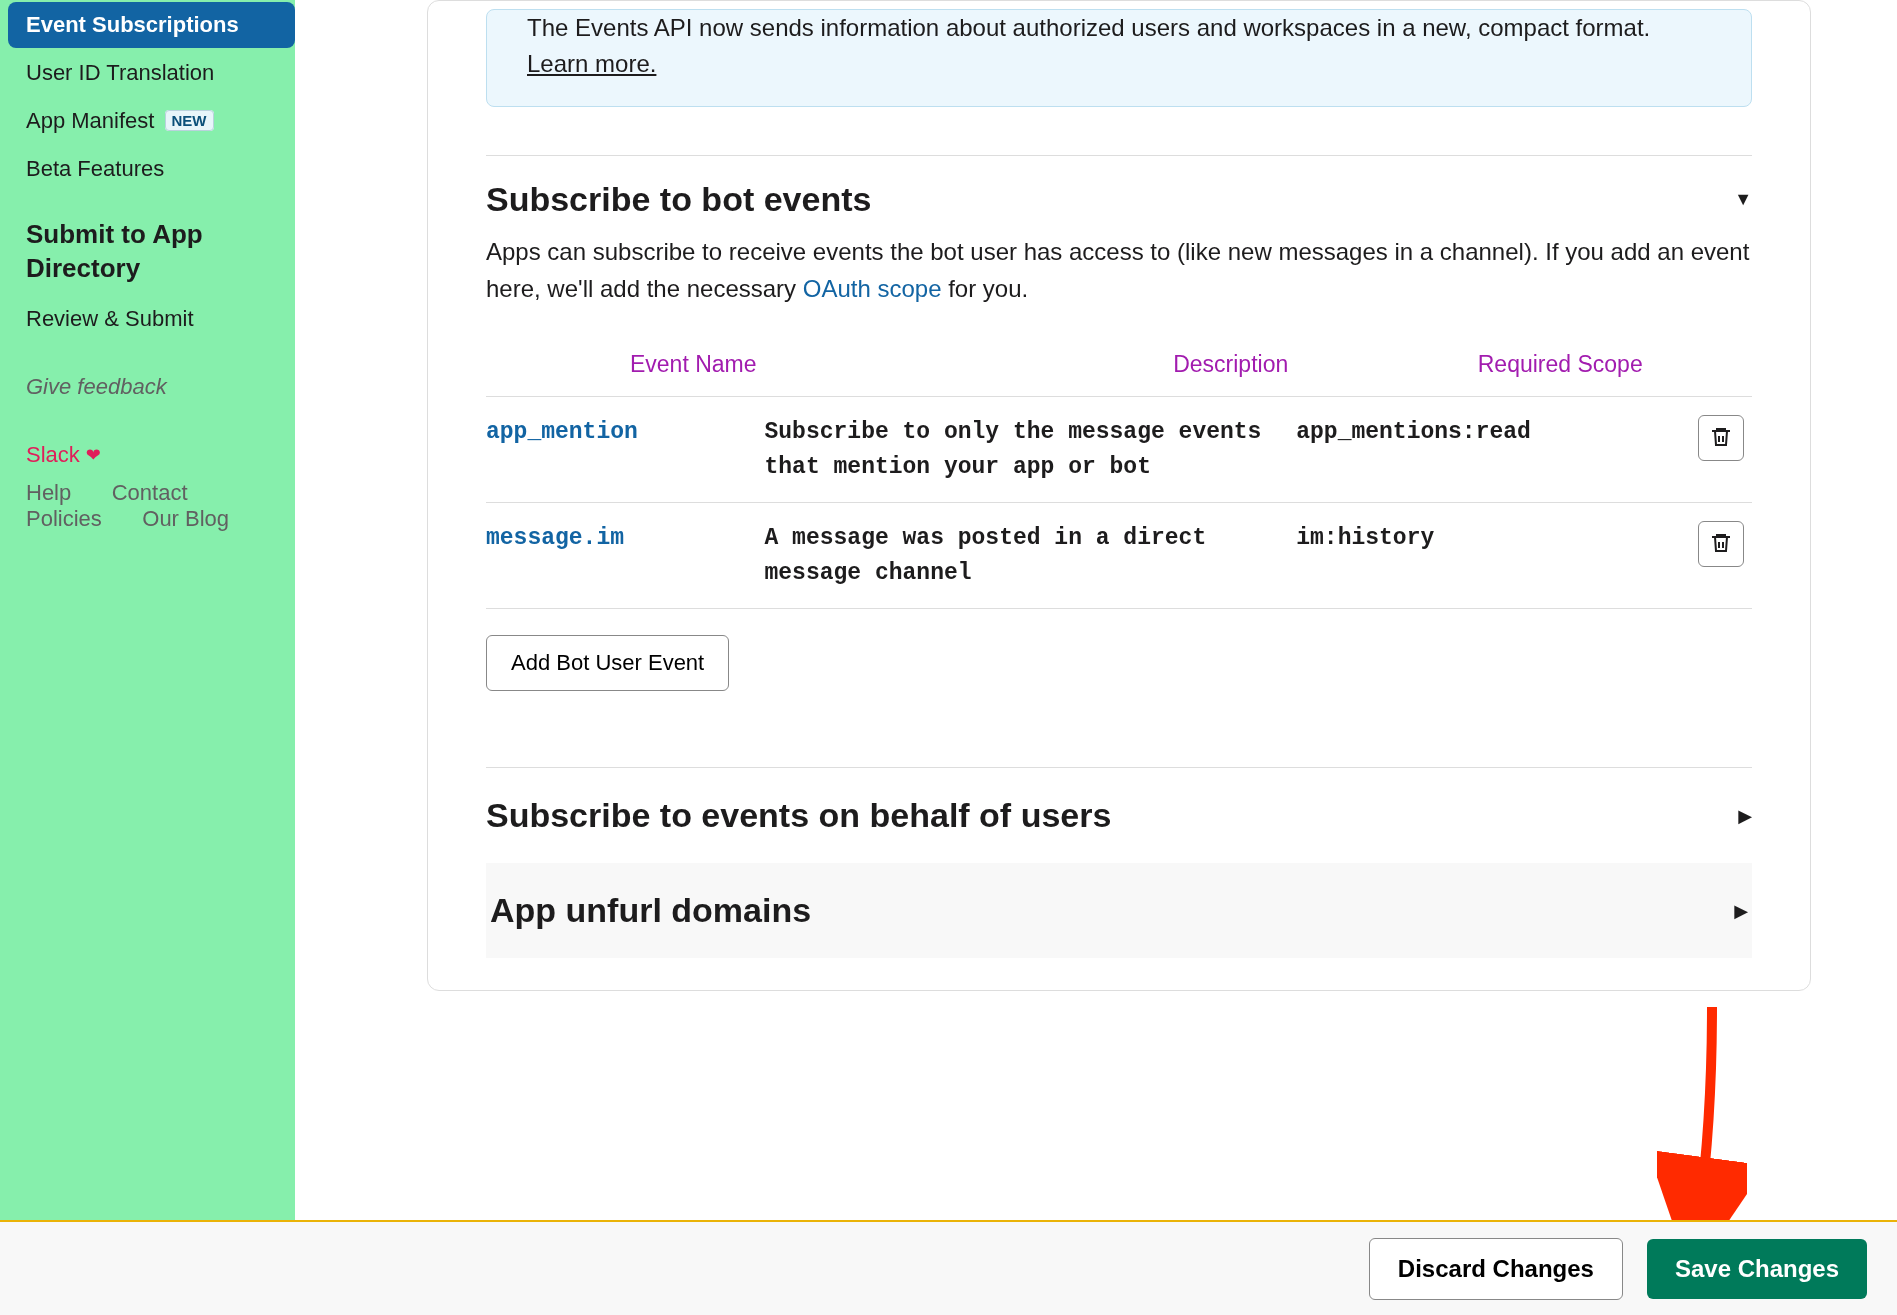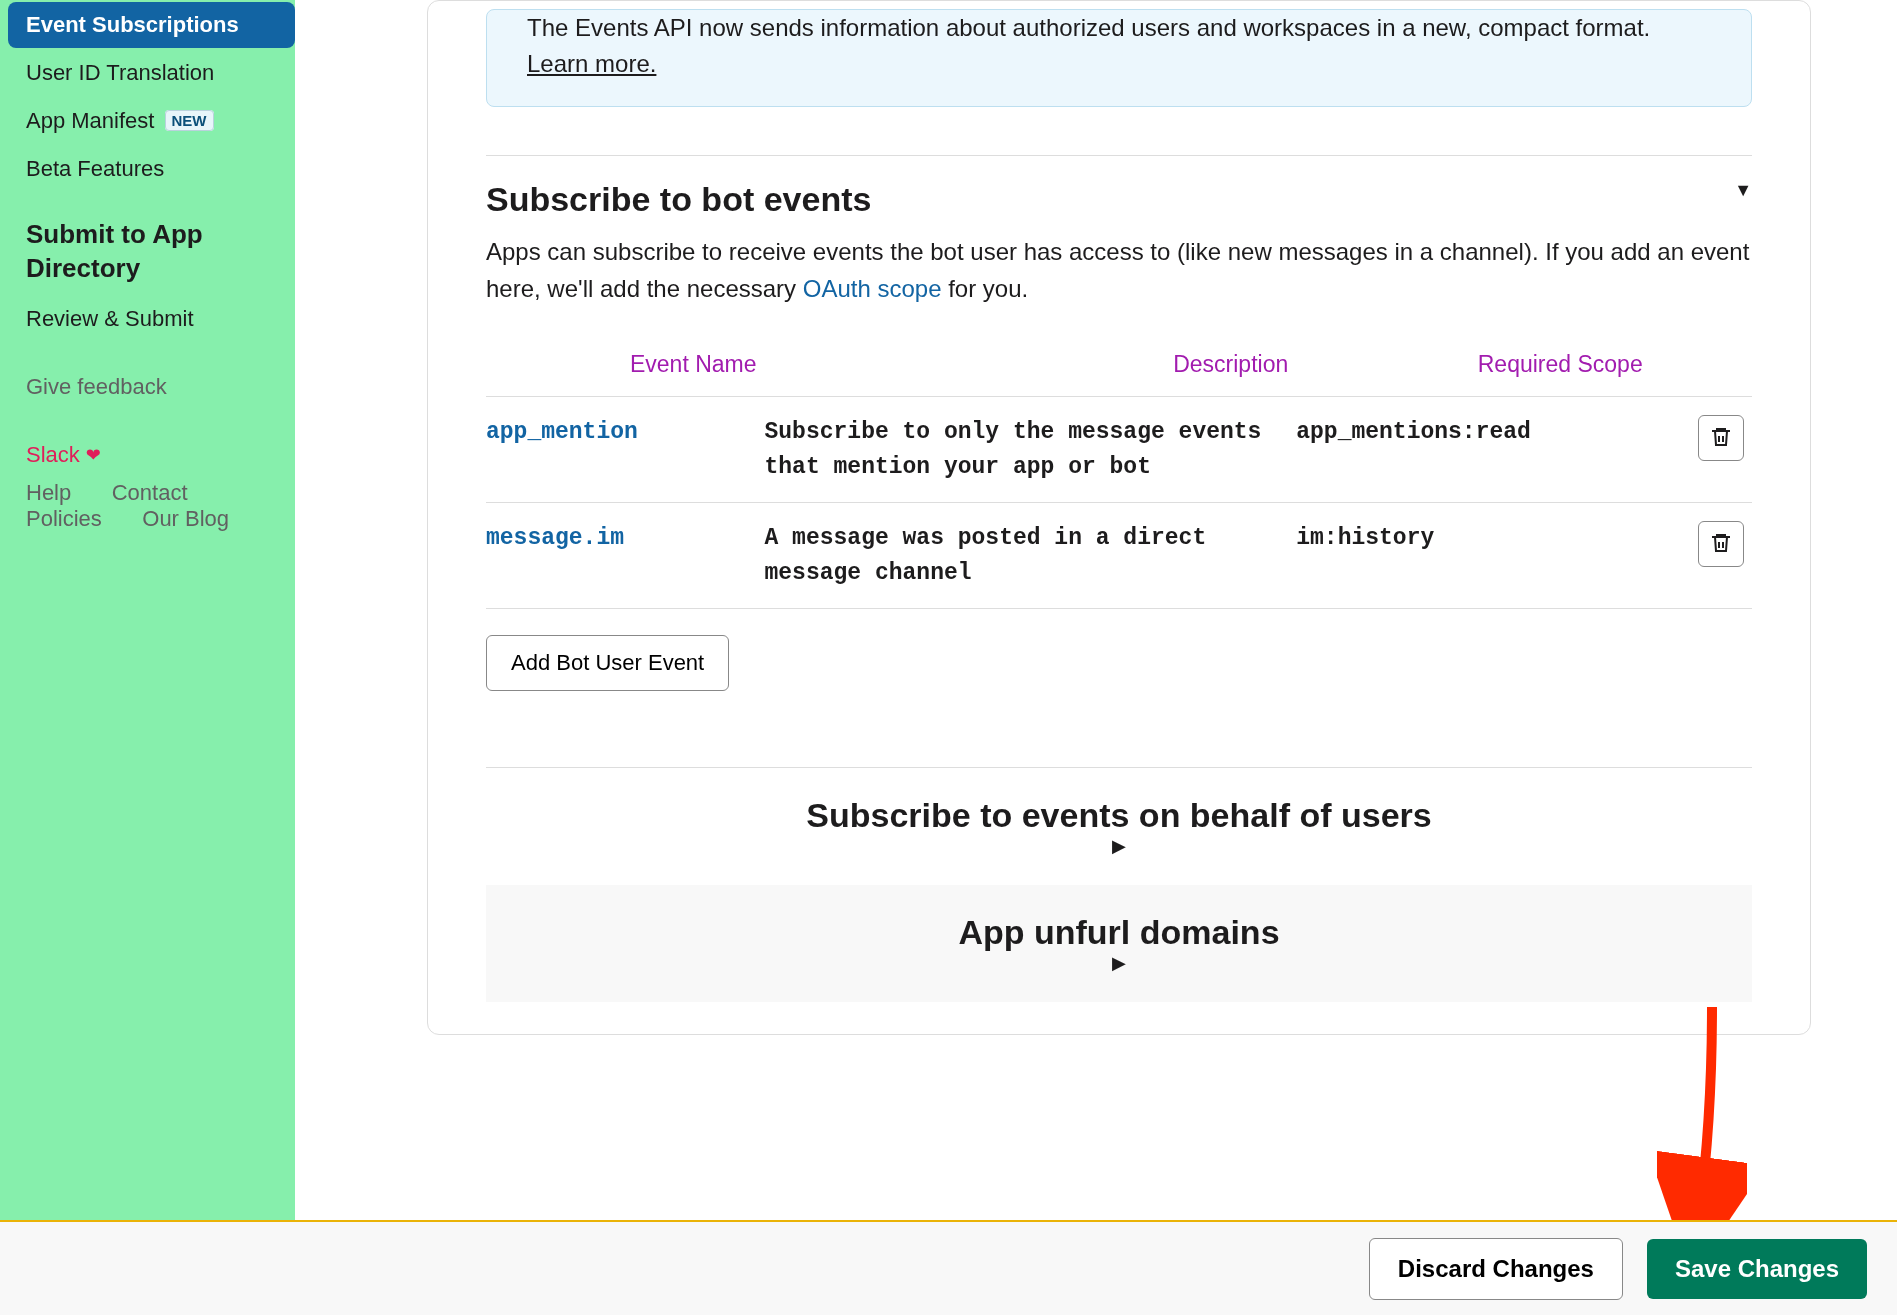--- a/index.html
+++ b/index.html
@@ -62,20 +62,21 @@
     cursor: pointer;
   }
   .nav-group-gap {
     height: 30px;
   }
   .feedback-link {
     padding: 12px 18px;
     font-size: 22px;
     color: #616061;
     cursor: pointer;
+    font-style: italic;
   }
   .slack-love {
     padding: 12px 18px;
     font-size: 22px;
     color: #e01e5a;
     cursor: pointer;
     display: flex;
     align-items: center;
     gap: 6px;
   }
@@ -117,21 +118,21 @@
     text-decoration: underline;
     cursor: pointer;
   }
   .section-divider {
     border-top: 1px solid #ddd;
     margin: 48px 50px 0 50px;
   }
   .section-header {
     display: flex;
     justify-content: space-between;
-    align-items: flex-start;
+    align-items: center;
     padding: 24px 50px 0 50px;
   }
   .section-title {
     font-size: 34px;
     font-weight: 900;
   }
   .caret {
     font-size: 18px;
     user-select: none;
   }
@@ -198,21 +199,20 @@
     cursor: pointer;
   }
   .collapsed-row {
     border-top: 1px solid #ddd;
     margin: 36px 50px 0 50px;
     padding: 28px 0;
     display: flex;
     justify-content: space-between;
     align-items: center;
     cursor: pointer;
-    flex-direction: column;
   }
   .collapsed-row.grey {
     background: #f8f8f8;
     margin: 0 50px;
     padding-left: 4px;
     padding-right: 4px;
     border-top: none;
   }
   .collapsed-title {
     font-size: 34px;

